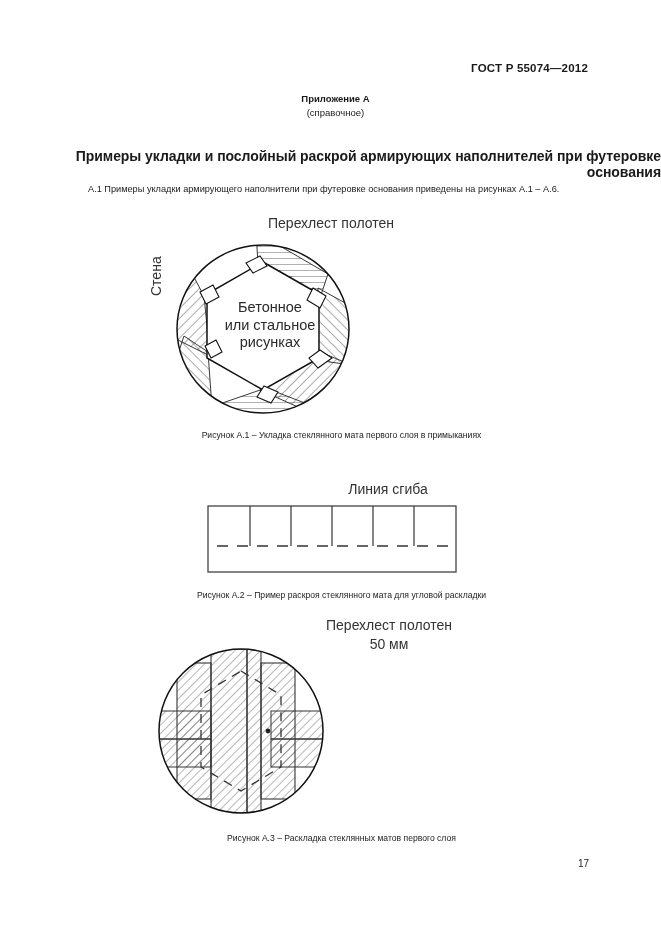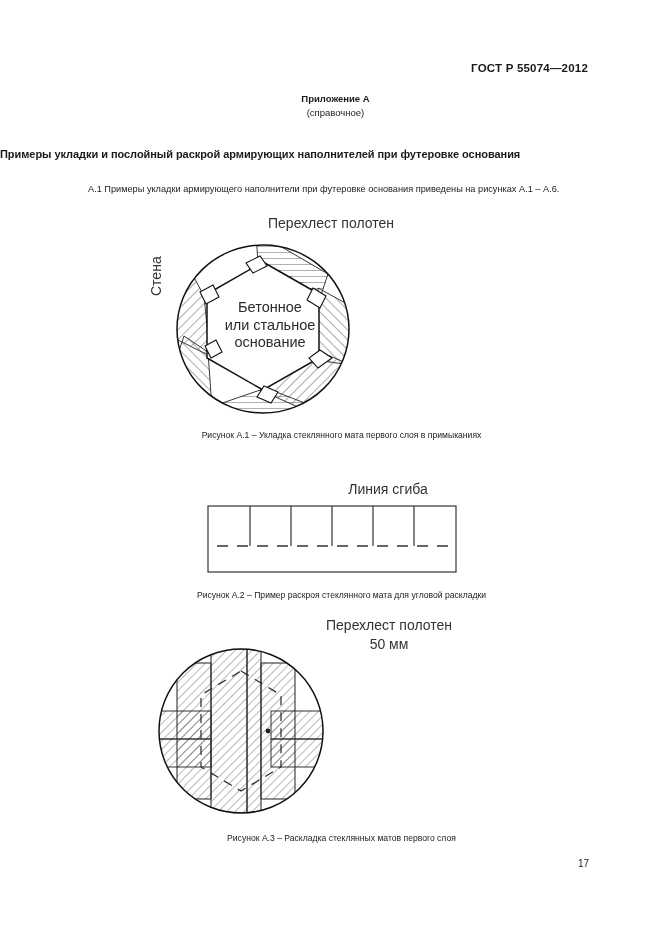--- a/index.html
+++ b/index.html
@@ -46,22 +46,22 @@
     line-height: 13.5px;
   }
   .appendix .sub { font-weight: normal; }
 
   
   .section-title {
     position: absolute;
     top: 148px;
     left: 0;
     width: 661px;
-    text-align: left;
-    font-size: 11px;
+    text-align: right;
+    font-size: 14px;
     font-weight: bold;
     letter-spacing: -0.05px;
   }
 
   
   .para {
     position: absolute;
     top: 182px;
     left: 42px;
     width: 580px;
@@ -210,21 +210,21 @@
       <path d="M152,110 L164,118 L150,128 L141,118 Z"></path>
       <path d="M96,146 L110,152 L103,163 L89,157 Z"></path>
       <path d="M37,106 L48,100 L54,112 L43,118 Z"></path>
       <path d="M32,52 L45,45 L51,57 L38,64 Z"></path>
     </g>
   </svg>
 
   <div class="hex-text">
     <div>Бетонное</div>
     <div>или стальное</div>
-    <div>основание</div>
+    <div>рисунках</div>
   </div>
 
   <div class="caption" id="cap1">Рисунок А.1 – Укладка стеклянного мата первого слоя в примыканиях</div>
 
   <div class="fig-title" id="fig2-title">Линия сгиба</div>
 
   <svg class="fig" id="fig2" width="250" height="68" viewBox="0 0 250 68">
 
     <rect x="1" y="1" width="248" height="66" fill="#ffffff" stroke="#333" stroke-width="1.2"></rect>
 

